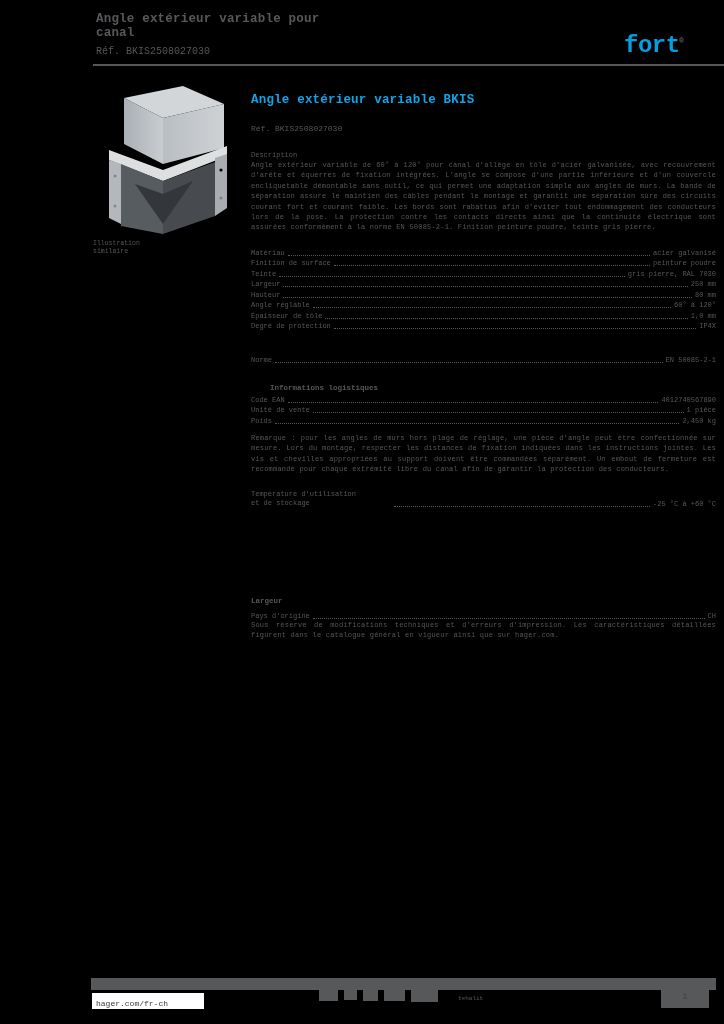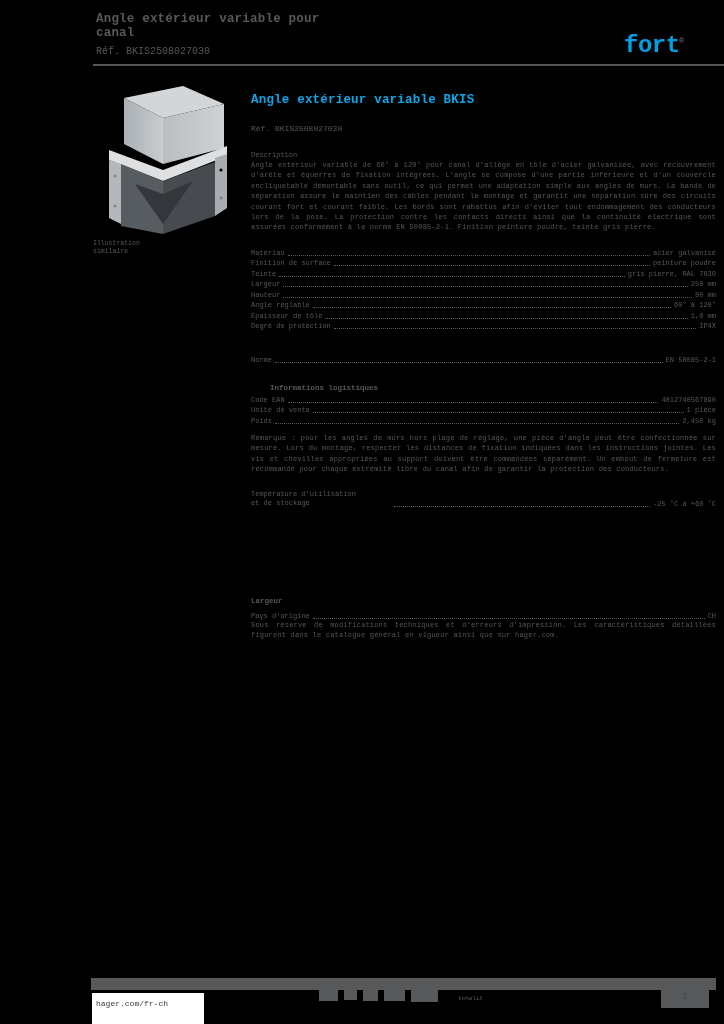--- a/index.html
+++ b/index.html
@@ -31,21 +31,21 @@
   .rows .row{display:flex;align-items:flex-end;height:10.5px;font-size:7px;}
   .row .lbl{white-space:nowrap;}
   .row .leader{flex:1;border-bottom:1px dotted #55575a;margin:0 3px 1px 3px;}
   .row .val{white-space:nowrap;text-align:right;}
   .two-line-row{display:flex;align-items:flex-end;font-size:7px;}
   .two-line-row .lbl2{width:140px;line-height:9px;}
   .list-line{font-size:7px;line-height:12px;}
 
   
   .f-bar{left:55px;top:978px;width:625px;height:12px;background:#57585a;}
-  .f-url{left:56px;top:993px;width:112px;height:31px;background:#ffffff;
+  .f-url{left:56px;top:993px;width:112px;height:16px;background:#ffffff;
          font-size:8px;color:#3a3a3a;line-height:21px;padding-left:4px;box-sizing:border-box;}
   .f-icons{left:283px;top:990px;display:flex;align-items:flex-start;}
   .f-icons .cert{background:#57585a;height:11px;margin-right:6px;display:inline-block;}
   .cert.c1{width:19px;} .cert.c2{width:13px;height:10px;} .cert.c3{width:15px;}
   .cert.c4{width:21px;} .cert.c5{width:27px;height:12px;}
   .f-note{font-size:6px;color:#57585a;margin-left:14px;margin-top:5px;}
   .f-page{left:625px;top:984px;width:48px;height:24px;background:#57585a;color:#46484b;
           font-size:9px;font-weight:bold;text-align:center;line-height:26px;}
 </style>
 </head>

